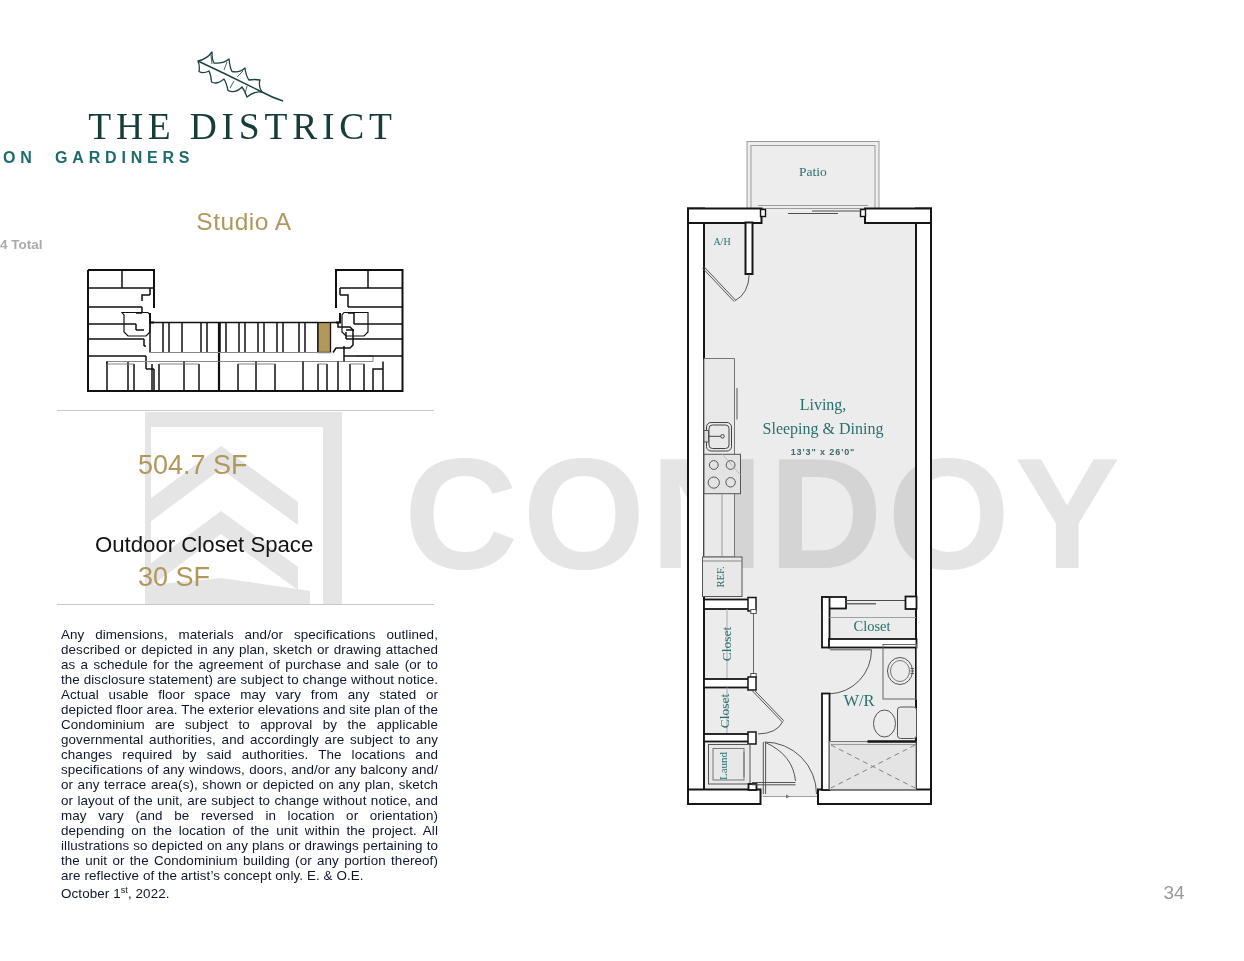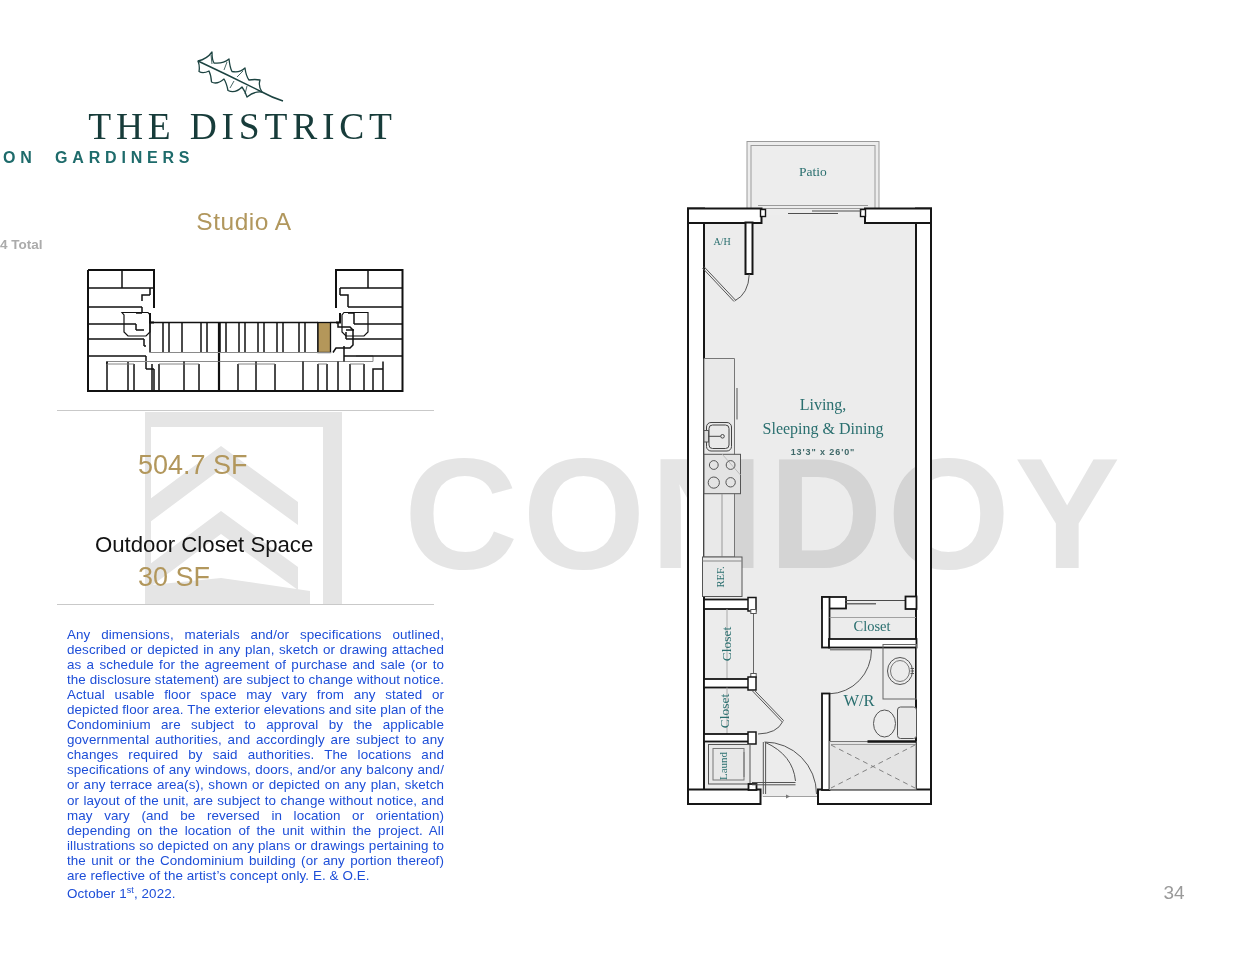--- a/index.html
+++ b/index.html
@@ -11,22 +11,22 @@
   color:#173c3a;font-weight:500;}
 #subtitle{left:3px;top:149px;width:485px;
   font-size:16px;font-weight:bold;letter-spacing:4.8px;color:#1e6b6b;}
 #studio{left:0;top:208px;width:488px;text-align:center;
   font-size:24.5px;font-weight:normal;color:#b1975d;letter-spacing:0.5px;}
 #total{left:0;top:237px;width:488px;
   font-size:13.5px;font-weight:bold;color:#ababab;}
 .rule{left:57px;width:377px;height:0;border-top:1px solid #c9c9c9;}
 .areaT{left:95px;font-size:22.2px;color:#131313;}
 .areaV{left:95px;font-size:27px;font-weight:normal;color:#b2975c;margin-left:43px;}
-#disc{left:67px;top:627px;width:377px;font-size:13.4px;line-height:15.05px;
-  color:#1d4ed8;text-align:justify;letter-spacing:0.1px;}
+#disc{left:61px;top:627px;width:377px;font-size:13.4px;line-height:15.05px;
+  color:#0f172a;text-align:justify;letter-spacing:0.1px;}
 #pagenum{left:1154px;top:882px;width:40px;text-align:center;font-size:19px;color:#9a9a9a;}
 #watermark{left:0;top:0;width:1244px;height:961px;mix-blend-mode:multiply;z-index:4;pointer-events:none;}
 #planfloor{left:0;top:0;z-index:2;}
 #planink{left:0;top:0;z-index:5;}
 .lz{z-index:6;position:absolute;}
 </style>
 </head>
 <body>
 <div id="page">
 

